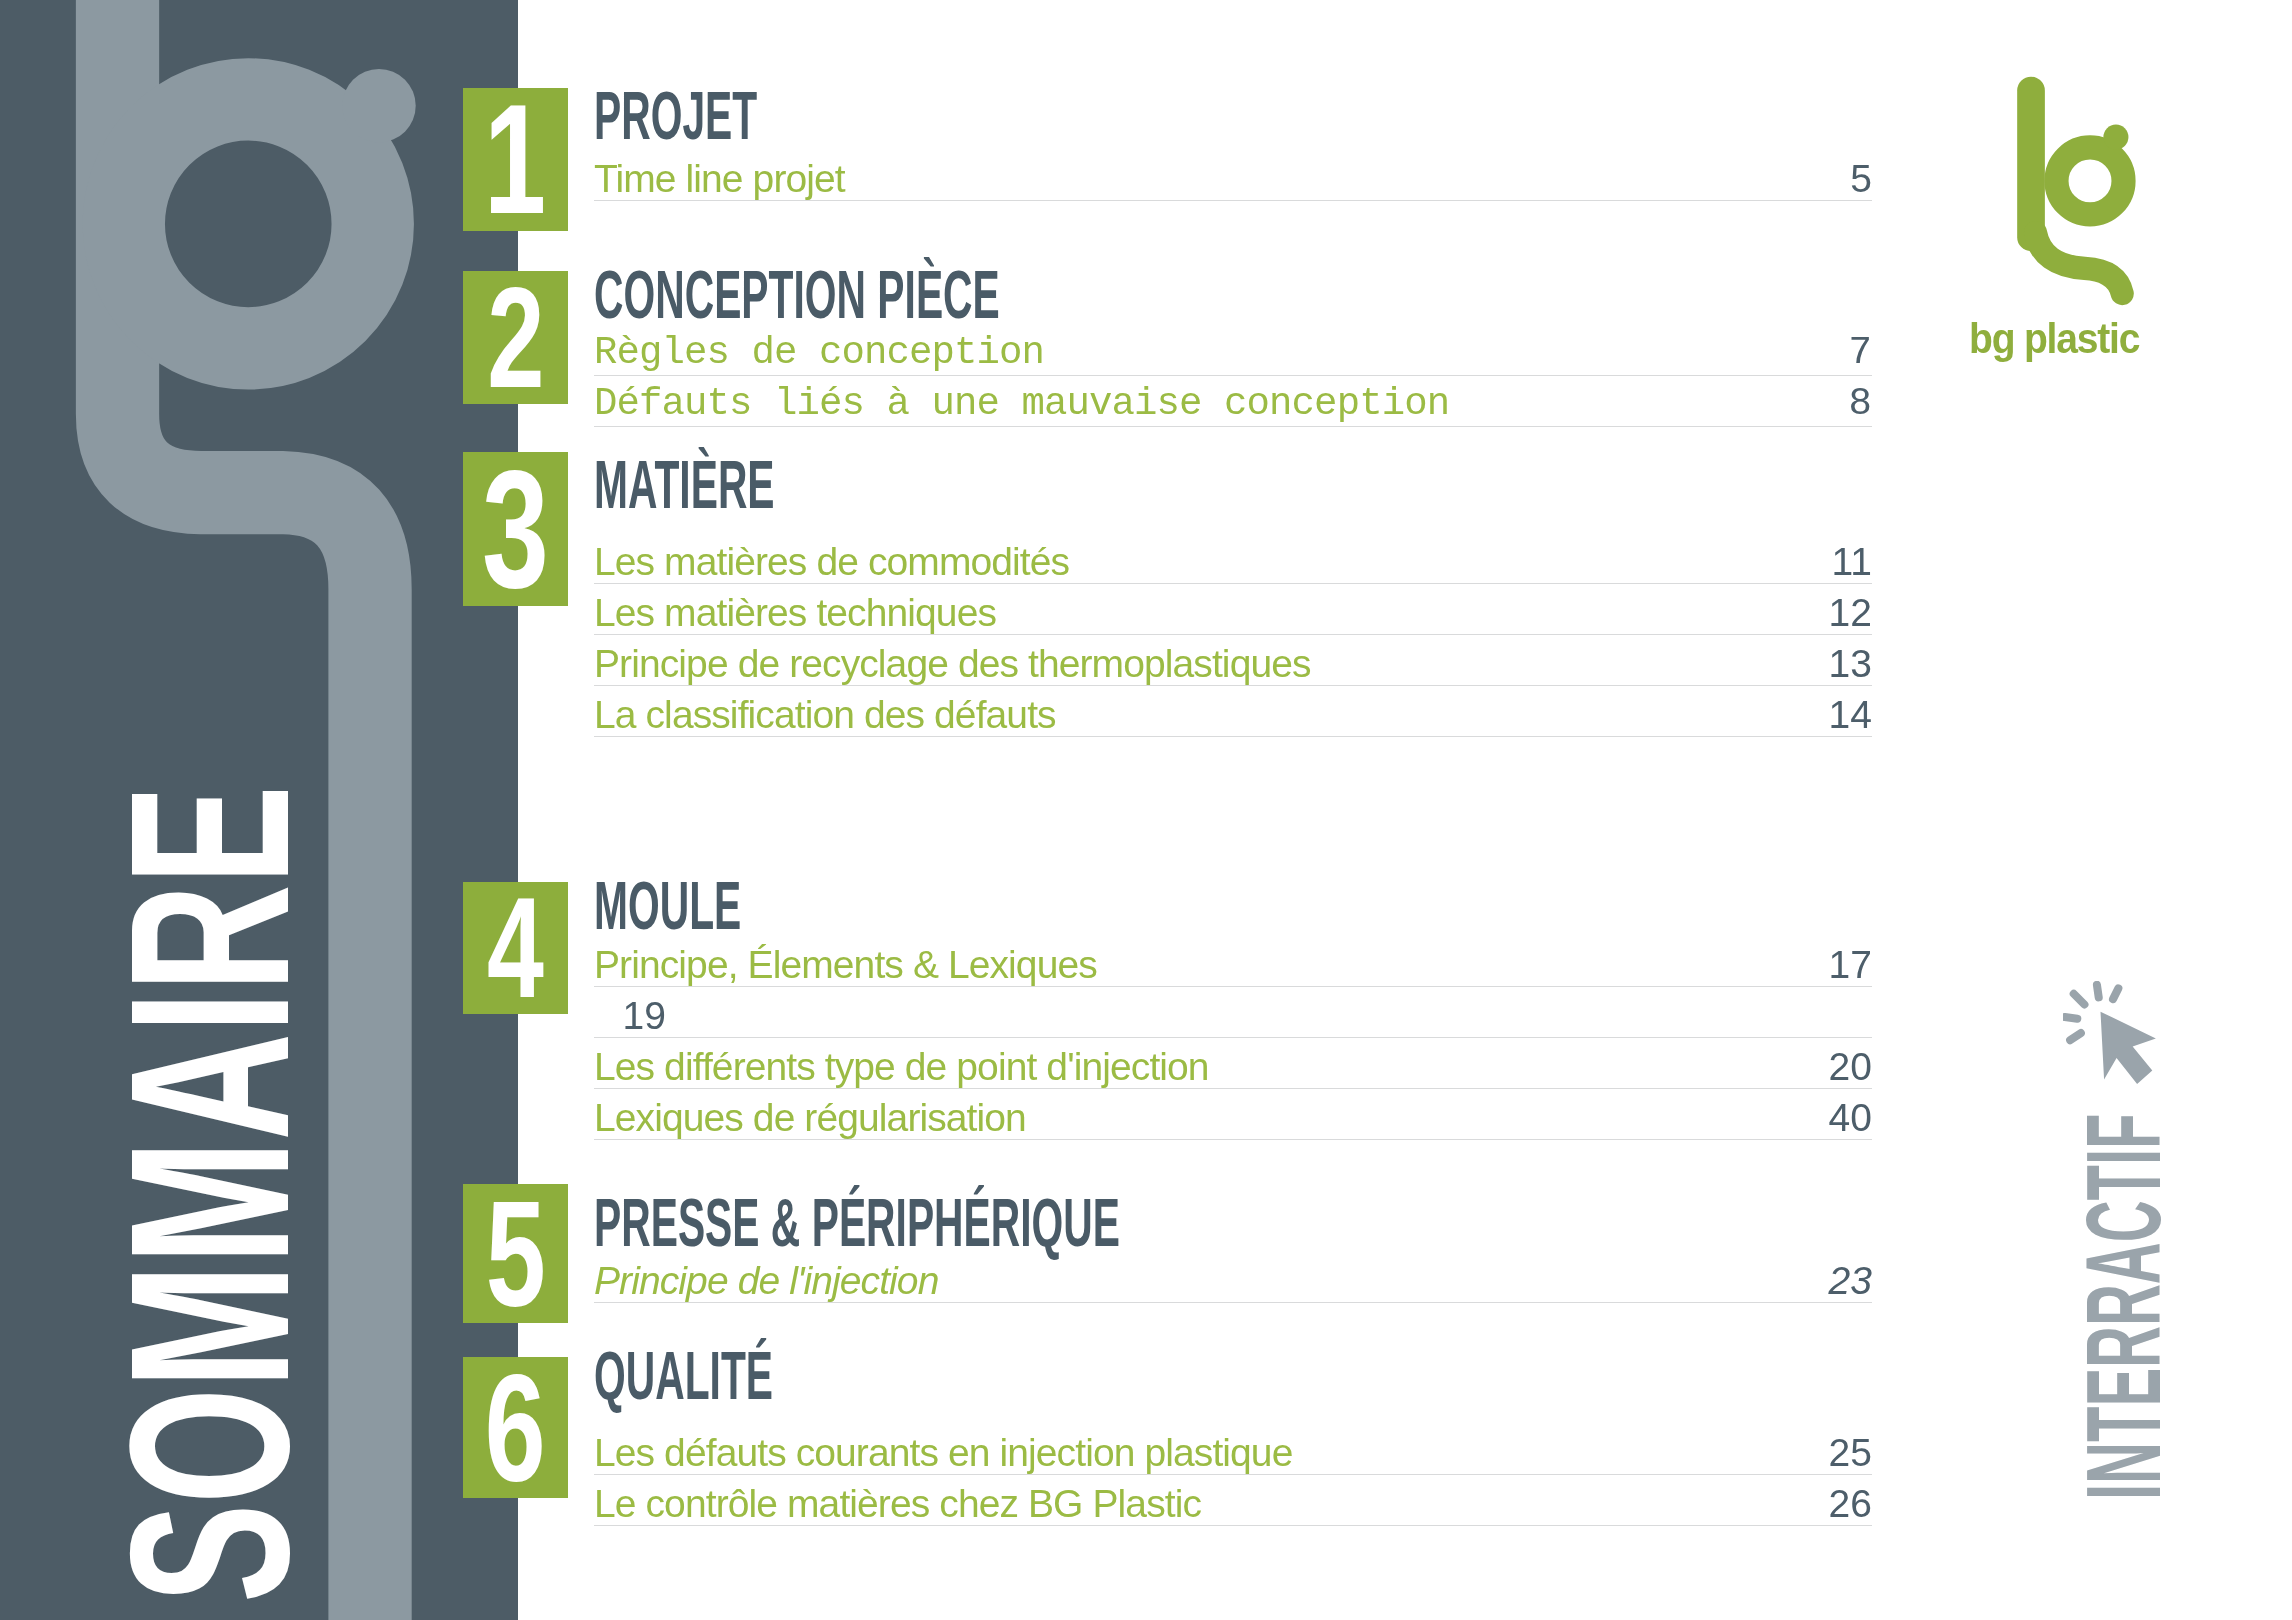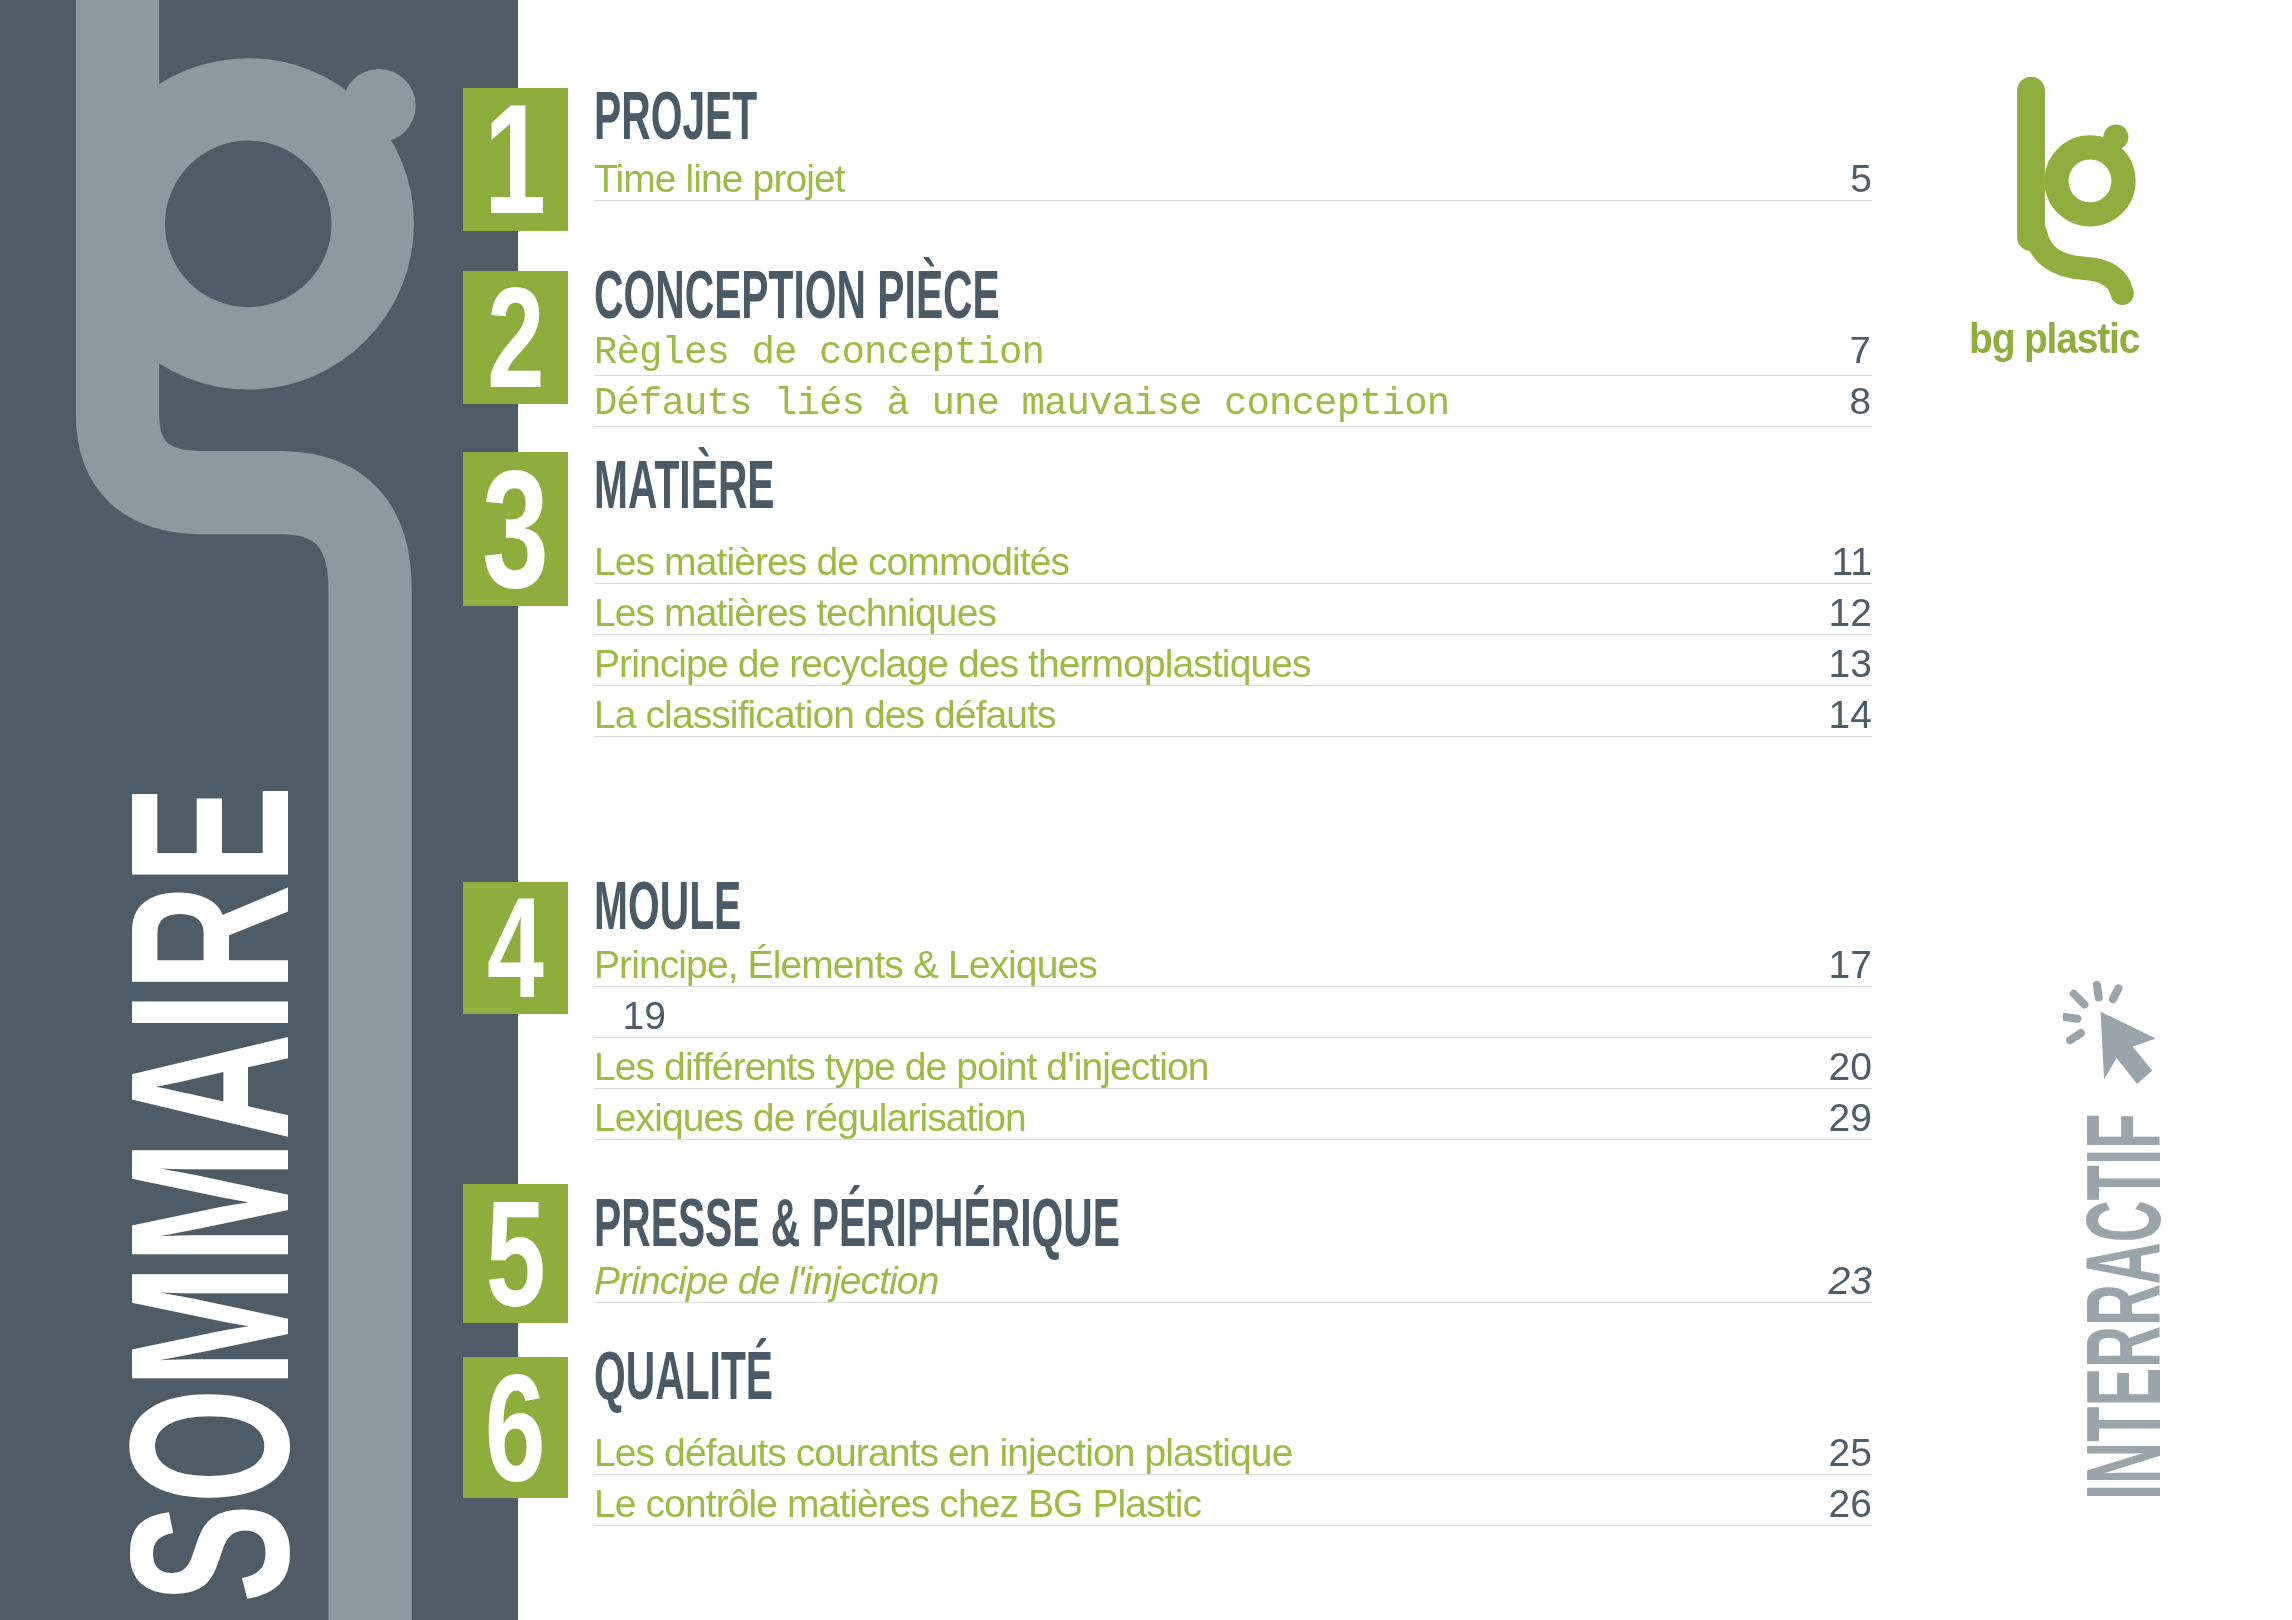--- a/index.html
+++ b/index.html
@@ -105,21 +105,21 @@
         </div>
         <div class="entry">
           <span class="pg">19</span>
         </div>
         <div class="entry">
           <span class="lbl">Les différents type de point d'injection</span>
           <span class="pg">20</span>
         </div>
         <div class="entry">
           <span class="lbl">Lexiques de régularisation</span>
-          <span class="pg">29</span>
+          <span class="pg">40</span>
         </div>
       </div>
       <div class="num-box" style="top: 1184px; height: 139px;">
         <span class="num" style="font-size: 150px;">5</span>
       </div>
       <div class="section-title" style="top: 1188px;">PRESSE &amp; PÉRIPHÉRIQUE</div>
       <div class="entries" style="top: 1252px; font-style: italic;">
         <div class="entry">
           <span class="lbl">Principe de l'injection</span>
           <span class="pg">23</span>

